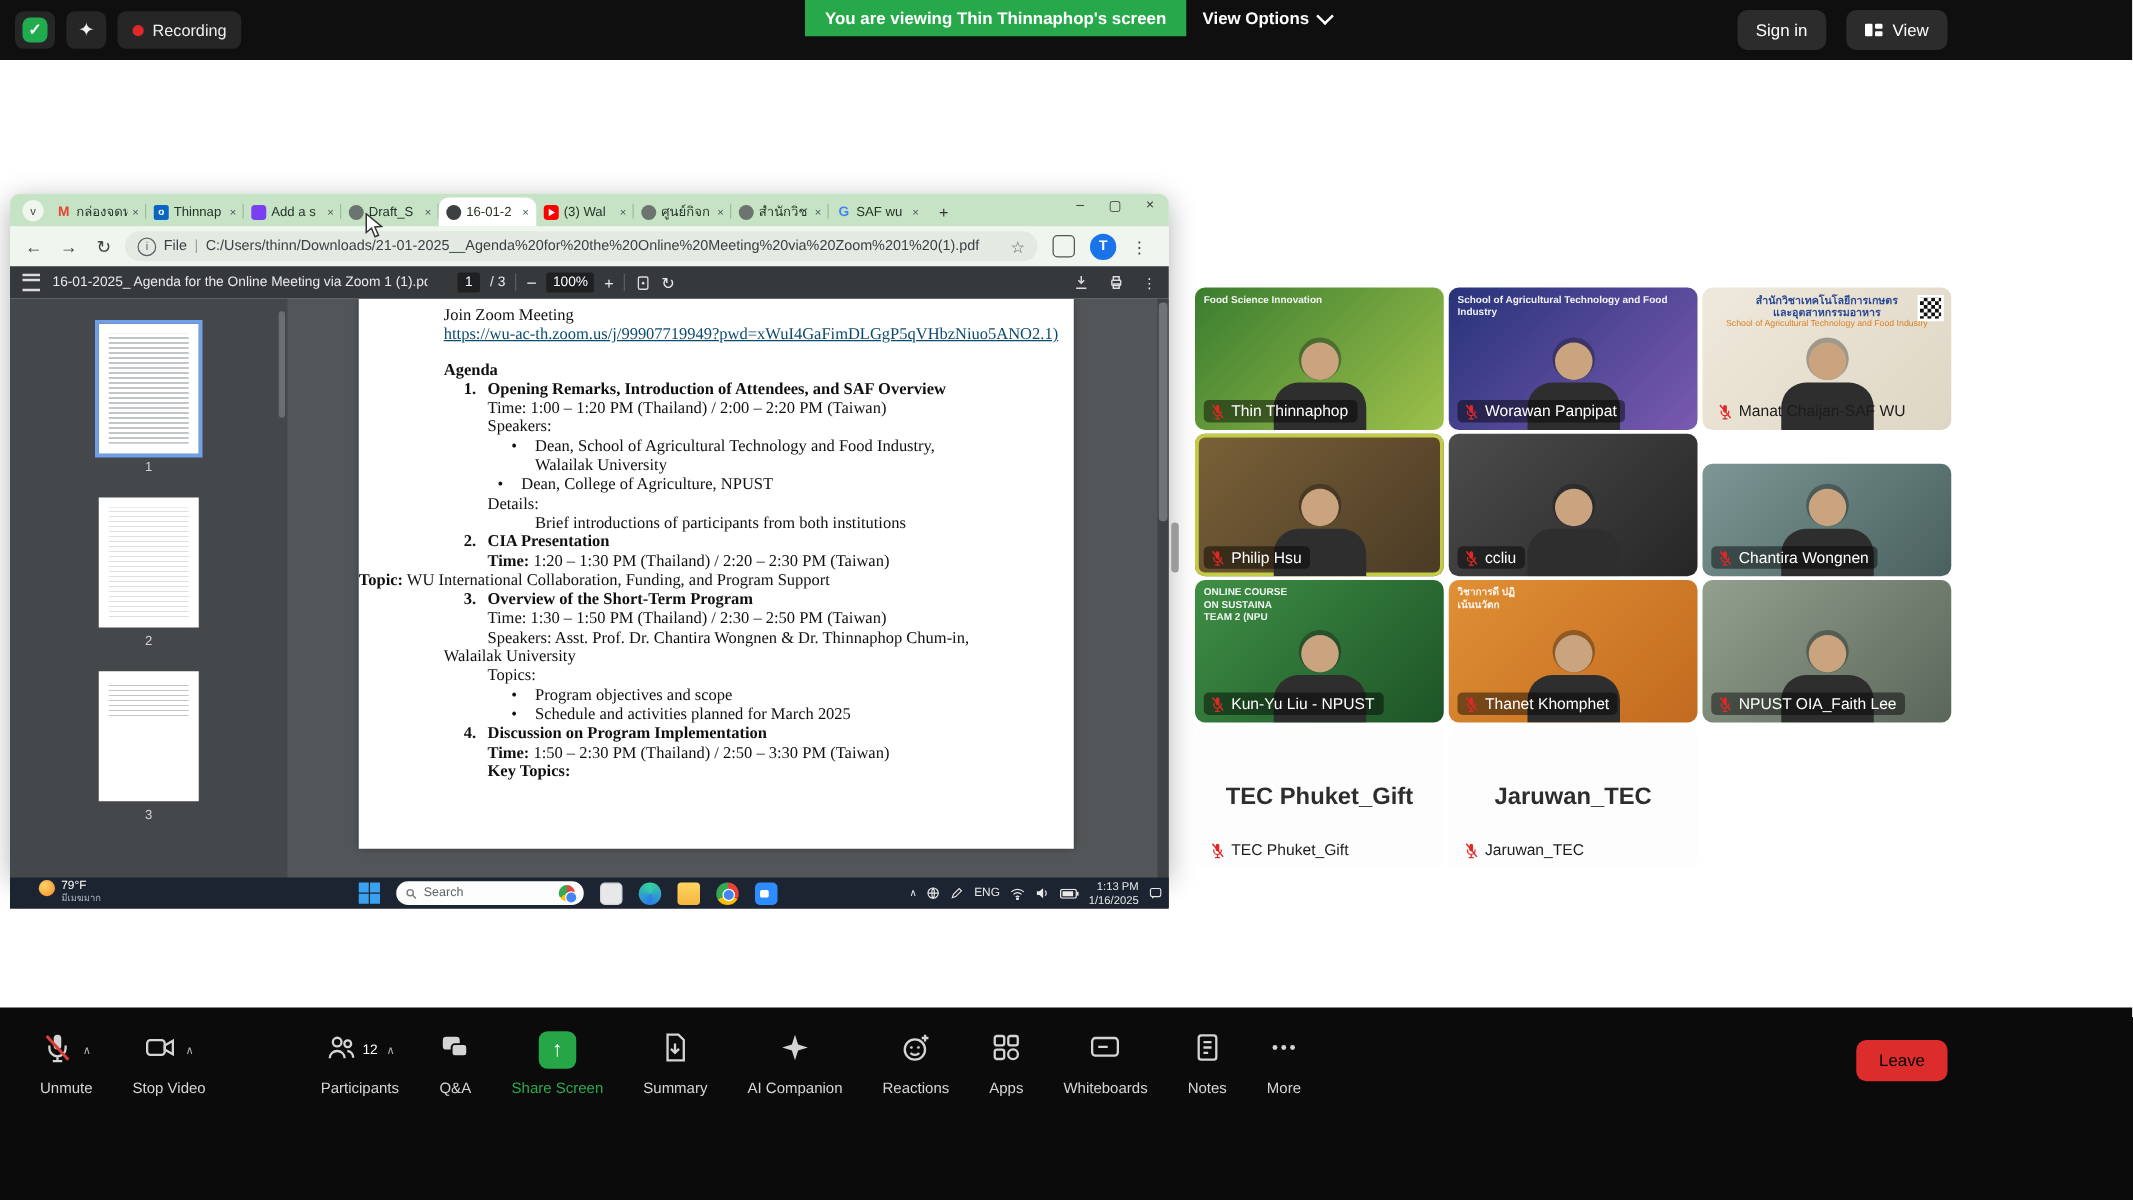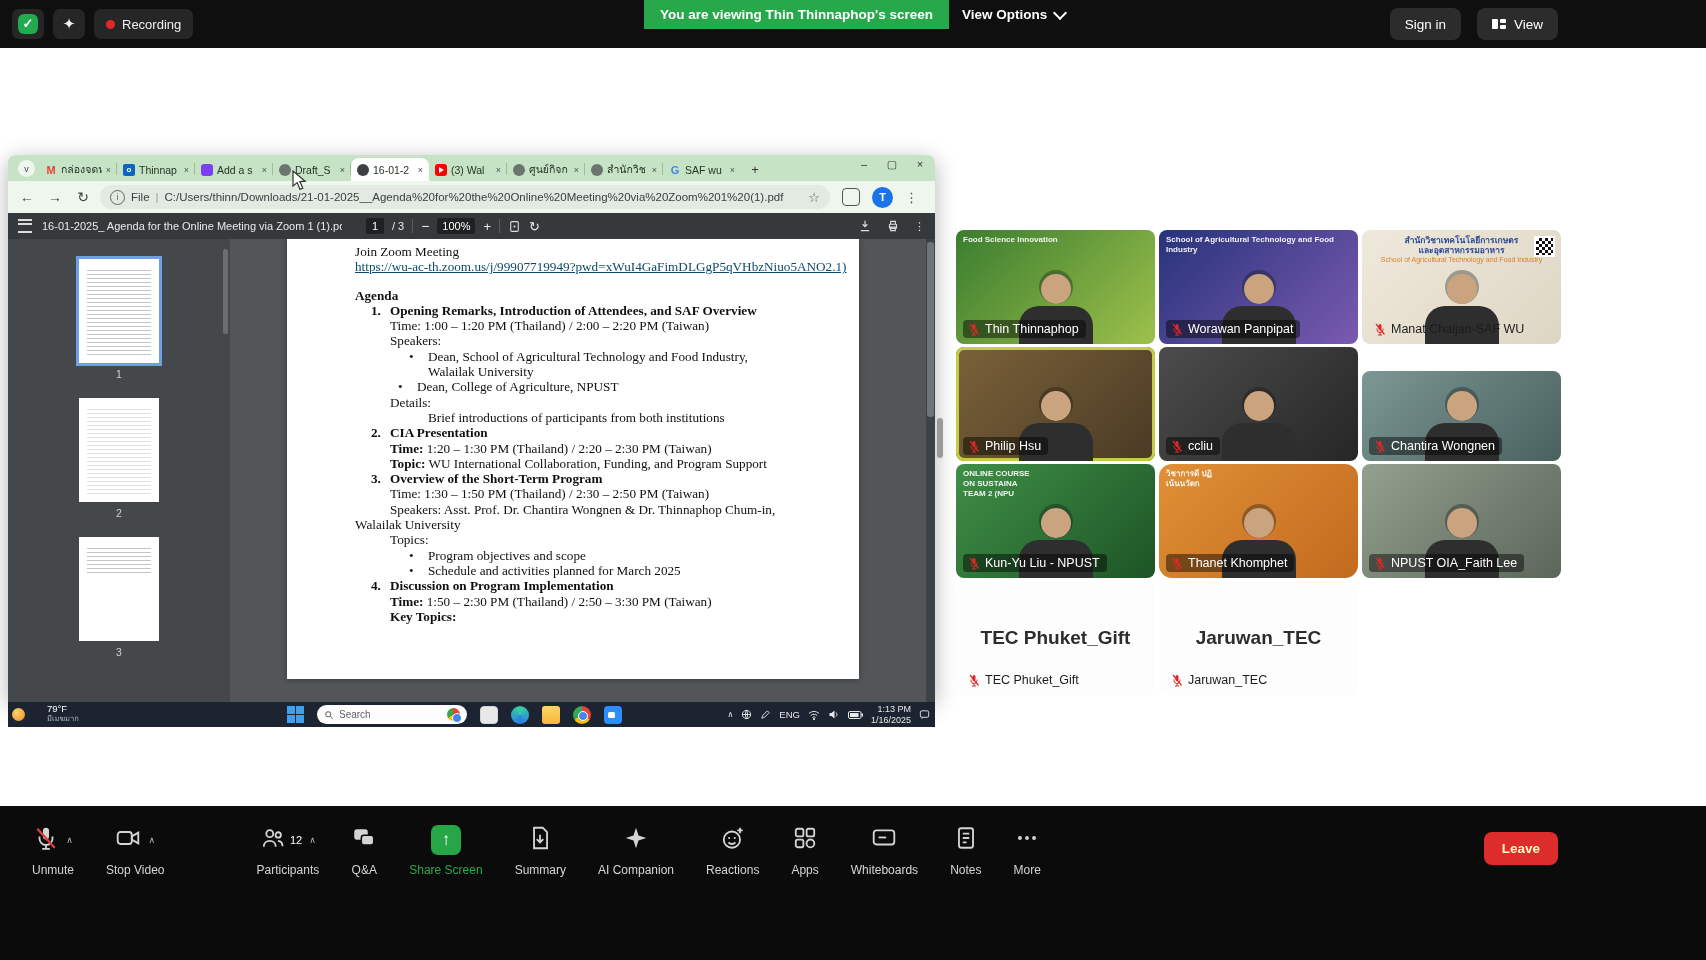--- a/index.html
+++ b/index.html
@@ -93,21 +93,21 @@
   .mscroll i{position:absolute;left:1px;top:3px;width:7px;height:175px;background:#717476;border-radius:3px;display:block;}
 
   
   .cursor{position:absolute;left:292px;top:170px;z-index:50;}
 
   
   .edgepill{position:absolute;left:937px;top:418px;width:6px;height:40px;background:#9a9a9a;border-radius:3px;}
 
   
   .taskbar{position:absolute;left:8px;top:702px;width:927px;height:25px;background:#1c2431;color:#fff;}
-  .tb-weather{position:absolute;left:4px;top:2px;display:flex;gap:22px;align-items:center;}
+  .tb-weather{position:absolute;left:23px;top:2px;display:flex;gap:5px;}
   .sun{width:13px;height:13px;border-radius:50%;background:radial-gradient(circle at 35% 35%,#ffd36e,#f08c1e);}
   .wtxt{display:flex;flex-direction:column;line-height:10px;}
   .wtxt .t1{font-size:9.5px;color:#fff;}
   .wtxt .t2{font-size:7.5px;color:#aeb7c2;}
   .tb-mid{position:absolute;left:279px;top:3px;display:flex;align-items:center;gap:13px;}
   .winlogo{display:grid;grid-template-columns:8px 8px;grid-gap:1px;}
   .winlogo i{width:8px;height:8px;background:#3aa0f0;display:block;}
   .searchpill{width:150px;height:19px;background:#fdfdfd;border-radius:10px;display:flex;align-items:center;padding:0 7px;gap:5px;box-sizing:border-box;}
   .searchpill .stxt{flex:1;font-size:10px;color:#5f6368;}
   .mini-ico{width:18px;height:18px;border-radius:4px;}
@@ -151,22 +151,22 @@
             padding:16px 0 0 16px;box-sizing:border-box;align-items:flex-start;}
   .zitem{display:flex;flex-direction:column;align-items:center;padding:0 16px;color:#d6d6d6;}
   .zitem.gapL{margin-left:60px;}
   .zicon-row{height:36px;display:flex;align-items:center;gap:4px;}
   .zcount{font-size:11px;color:#fff;}
   .zchev{font-size:9px;color:#b5b5b5;margin-left:3px;}
   .zlabel{font-size:12px;margin-top:5px;white-space:nowrap;}
   .zitem.active .zlabel{color:#2ea84f;}
   .sharebox{width:30px;height:30px;border-radius:7px;background:#26a647;color:#fff;font-size:17px;font-weight:bold;
             display:flex;align-items:center;justify-content:center;}
-  .leave{margin-left:auto;margin-right:148px;margin-top:10px;background:#dd2c2c;color:#fef9c3;font-size:13.5px;
-         border-radius:8px;padding:9px 18px;font-weight:bold;}
+  .leave{margin-left:auto;margin-right:148px;margin-top:10px;background:#dd2c2c;color:#000000;font-size:13.5px;
+         border-radius:8px;padding:9px 18px;}
 </style>
 </head>
 <body>
 
 <div class="stage">
 
   <div class="topbar">
     <div class="tb-chips">
       <div class="chip sq">
         <div class="shield">✓</div>
@@ -332,21 +332,21 @@
               <div class="ln bold" style="padding-left: 84px;"><span class="num">1.</span><span>Opening Remarks, Introduction of Attendees, and SAF Overview</span></div>
               <div class="ln" style="padding-left: 103px;"><span>Time: 1:00 – 1:20 PM (Thailand) / 2:00 – 2:20 PM (Taiwan)</span></div>
               <div class="ln" style="padding-left: 103px;"><span>Speakers:</span></div>
               <div class="ln" style="padding-left: 122px;"><span class="bu">•</span><span>Dean, School of Agricultural Technology and Food Industry,</span></div>
               <div class="ln" style="padding-left: 141px;"><span>Walailak University</span></div>
               <div class="ln" style="padding-left: 84px; margin-left: 27px;"><span class="bu">•</span><span>Dean, College of Agriculture, NPUST</span></div>
               <div class="ln" style="padding-left: 103px;"><span>Details:</span></div>
               <div class="ln" style="padding-left: 141px;"><span>Brief introductions of participants from both institutions</span></div>
               <div class="ln bold" style="padding-left: 84px;"><span class="num">2.</span><span>CIA Presentation</span></div>
               <div class="ln" style="padding-left: 103px;"><span class="pfx">Time:</span><span> 1:20 – 1:30 PM (Thailand) / 2:20 – 2:30 PM (Taiwan)</span></div>
-              <div class="ln" style="padding-left: 103px;"><span class="pfx">Topic:</span><span> WU International Collaboration, Funding, and Program Support</span></div>
+              <div class="ln" style=""><span class="pfx">Topic:</span><span> WU International Collaboration, Funding, and Program Support</span></div>
               <div class="ln bold" style="padding-left: 84px;"><span class="num">3.</span><span>Overview of the Short-Term Program</span></div>
               <div class="ln" style="padding-left: 103px;"><span>Time: 1:30 – 1:50 PM (Thailand) / 2:30 – 2:50 PM (Taiwan)</span></div>
               <div class="ln" style="padding-left: 103px;"><span>Speakers: Asst. Prof. Dr. Chantira Wongnen &amp; Dr. Thinnaphop Chum-in,</span></div>
               <div class="ln" style="padding-left: 68px;"><span>Walailak University</span></div>
               <div class="ln" style="padding-left: 103px;"><span>Topics:</span></div>
               <div class="ln" style="padding-left: 122px;"><span class="bu">•</span><span>Program objectives and scope</span></div>
               <div class="ln" style="padding-left: 122px;"><span class="bu">•</span><span>Schedule and activities planned for March 2025</span></div>
               <div class="ln bold" style="padding-left: 84px;"><span class="num">4.</span><span>Discussion on Program Implementation</span></div>
               <div class="ln" style="padding-left: 103px;"><span class="pfx">Time:</span><span> 1:50 – 2:30 PM (Thailand) / 2:50 – 3:30 PM (Taiwan)</span></div>
               <div class="ln" style="padding-left: 103px;"><span class="pfx">Key Topics:</span><span></span></div>
@@ -525,21 +525,21 @@
         </div>
         <div class="nlabel">
           <svg width="12" height="13" viewBox="0 0 24 26">
             <rect x="9" y="2" width="6" height="12" rx="3" fill="#e02828"></rect>
             <path d="M6 11v2a6 6 0 0 0 12 0v-2M12 19v5M8 24h8" fill="none" stroke="#e02828" stroke-width="2"></path>
             <path d="M4 2l17 21" stroke="#e02828" stroke-width="2.4"></path>
           </svg>
           <span>Kun-Yu Liu - NPUST</span>
         </div>
       </div>
-      <div class="tile" style="background: linear-gradient(135deg, rgb(224, 144, 53), rgb(194, 106, 31)); border-radius: 13px;">
+      <div class="tile" style="background: linear-gradient(135deg, rgb(224, 144, 53), rgb(194, 106, 31));">
         <div class="poster">วิชาการดี ปฏิ<br>เน้นนวัตก</div>
         <div class="person">
           <div class="head"></div>
           <div class="body"></div>
         </div>
         <div class="nlabel">
           <svg width="12" height="13" viewBox="0 0 24 26">
             <rect x="9" y="2" width="6" height="12" rx="3" fill="#e02828"></rect>
             <path d="M6 11v2a6 6 0 0 0 12 0v-2M12 19v5M8 24h8" fill="none" stroke="#e02828" stroke-width="2"></path>
             <path d="M4 2l17 21" stroke="#e02828" stroke-width="2.4"></path>

